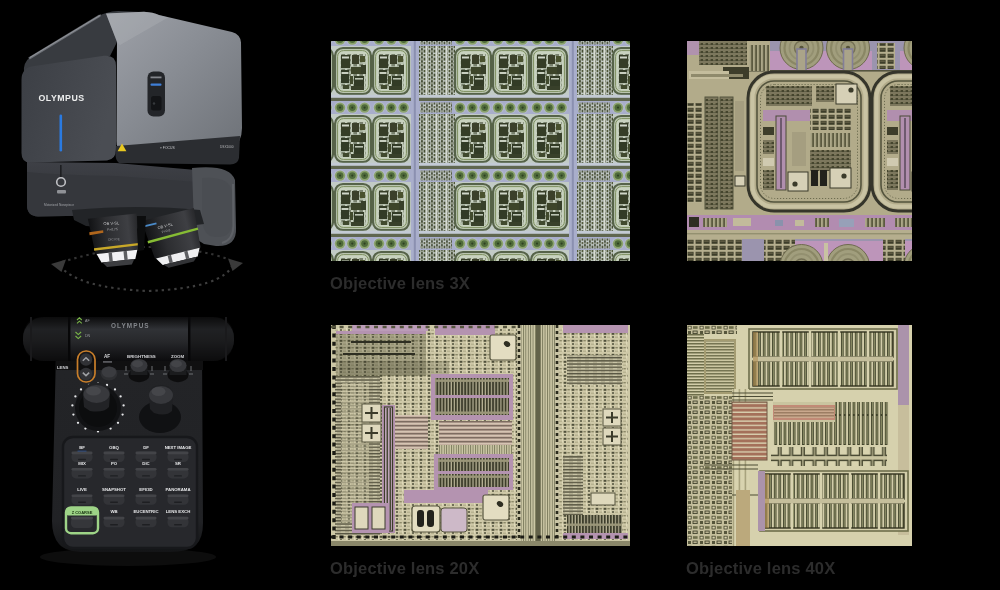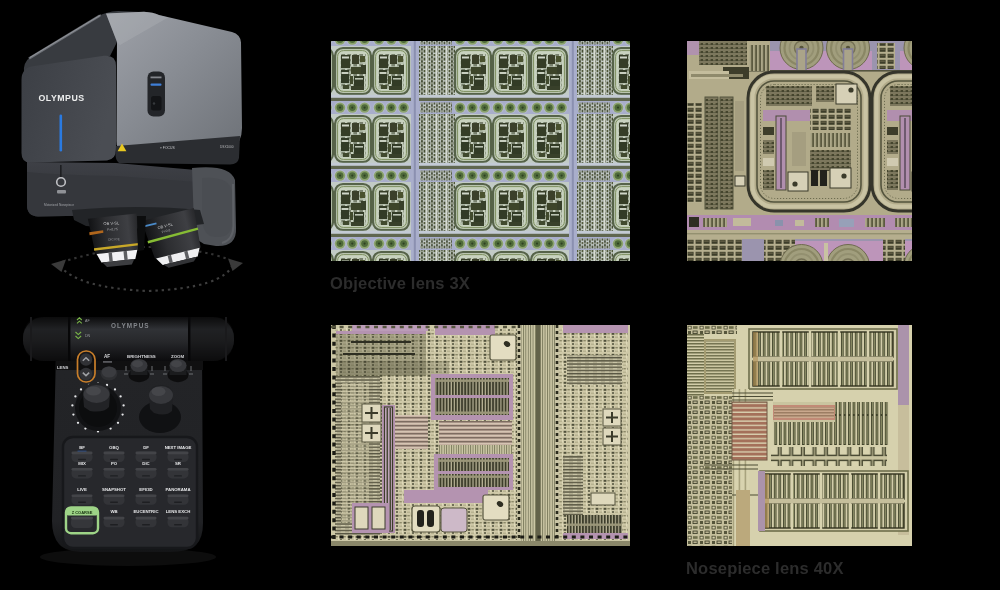--- a/index.html
+++ b/index.html
@@ -680,20 +680,21 @@
 <rect x="236" y="190" width="55" height="18" fill="url(#p20b)"></rect>
 <rect x="232" y="208" width="65" height="6" fill="#b493b0"></rect>
 
 <line x1="3" y1="0" x2="3" y2="221" stroke="#1e1e14" stroke-width="3.4" stroke-dasharray="4,4.4"></line>
 <line x1="0" y1="212" x2="299" y2="212" stroke="#1e1e14" stroke-width="3.2" stroke-dasharray="4,4.6"></line>
 <line x1="0" y1="2" x2="186" y2="2" stroke="#55543e" stroke-width="2.4" stroke-dasharray="4,4.6"></line>
 <rect x="0" y="216" width="299" height="5" fill="#8a8769"></rect>
 </g>
 </svg>
 
+<div class="cap" style="left:330px;top:559px">Objective lens 20X</div>
 
 <svg class="ph" id="chip40" style="left:687px;top:325px" width="298" height="221" viewBox="0 0 298 221">
 <defs>
 <pattern id="p40f" width="4.6" height="30" patternUnits="userSpaceOnUse">
 <rect width="4.6" height="30" fill="#d2cda9"></rect>
 <rect width="2.6" height="30" fill="#3f4229"></rect>
 <rect x="0.8" y="1" width="1" height="28" fill="#8f9169"></rect>
 </pattern>
 <pattern id="p40h" width="8" height="3" patternUnits="userSpaceOnUse">
 <rect width="8" height="3" fill="#d2cda9"></rect>
@@ -790,15 +791,15 @@
 <rect x="268" y="0" width="2" height="221" fill="#d8d3af"></rect>
 <rect x="274" y="0" width="2.4" height="221" fill="#cac5a0"></rect>
 <rect x="282" y="0" width="2" height="221" fill="#b8b290"></rect>
 <rect x="290" y="0" width="8" height="221" fill="#6a6a4a"></rect>
 <line x1="287" y1="0" x2="287" y2="221" stroke="#505036" stroke-width="3" stroke-dasharray="5,3.4"></line>
 <line x1="294" y1="0" x2="294" y2="221" stroke="#8a8a62" stroke-width="3" stroke-dasharray="2.4,4.2"></line>
 </g>
 </g>
 </svg>
 
-<div class="cap" style="left:686px;top:559px">Nosepiece lens 40X</div>
+<div class="cap" style="left:686px;top:559px">Objective lens 40X</div>
 
 </div>
 
 </body></html>

